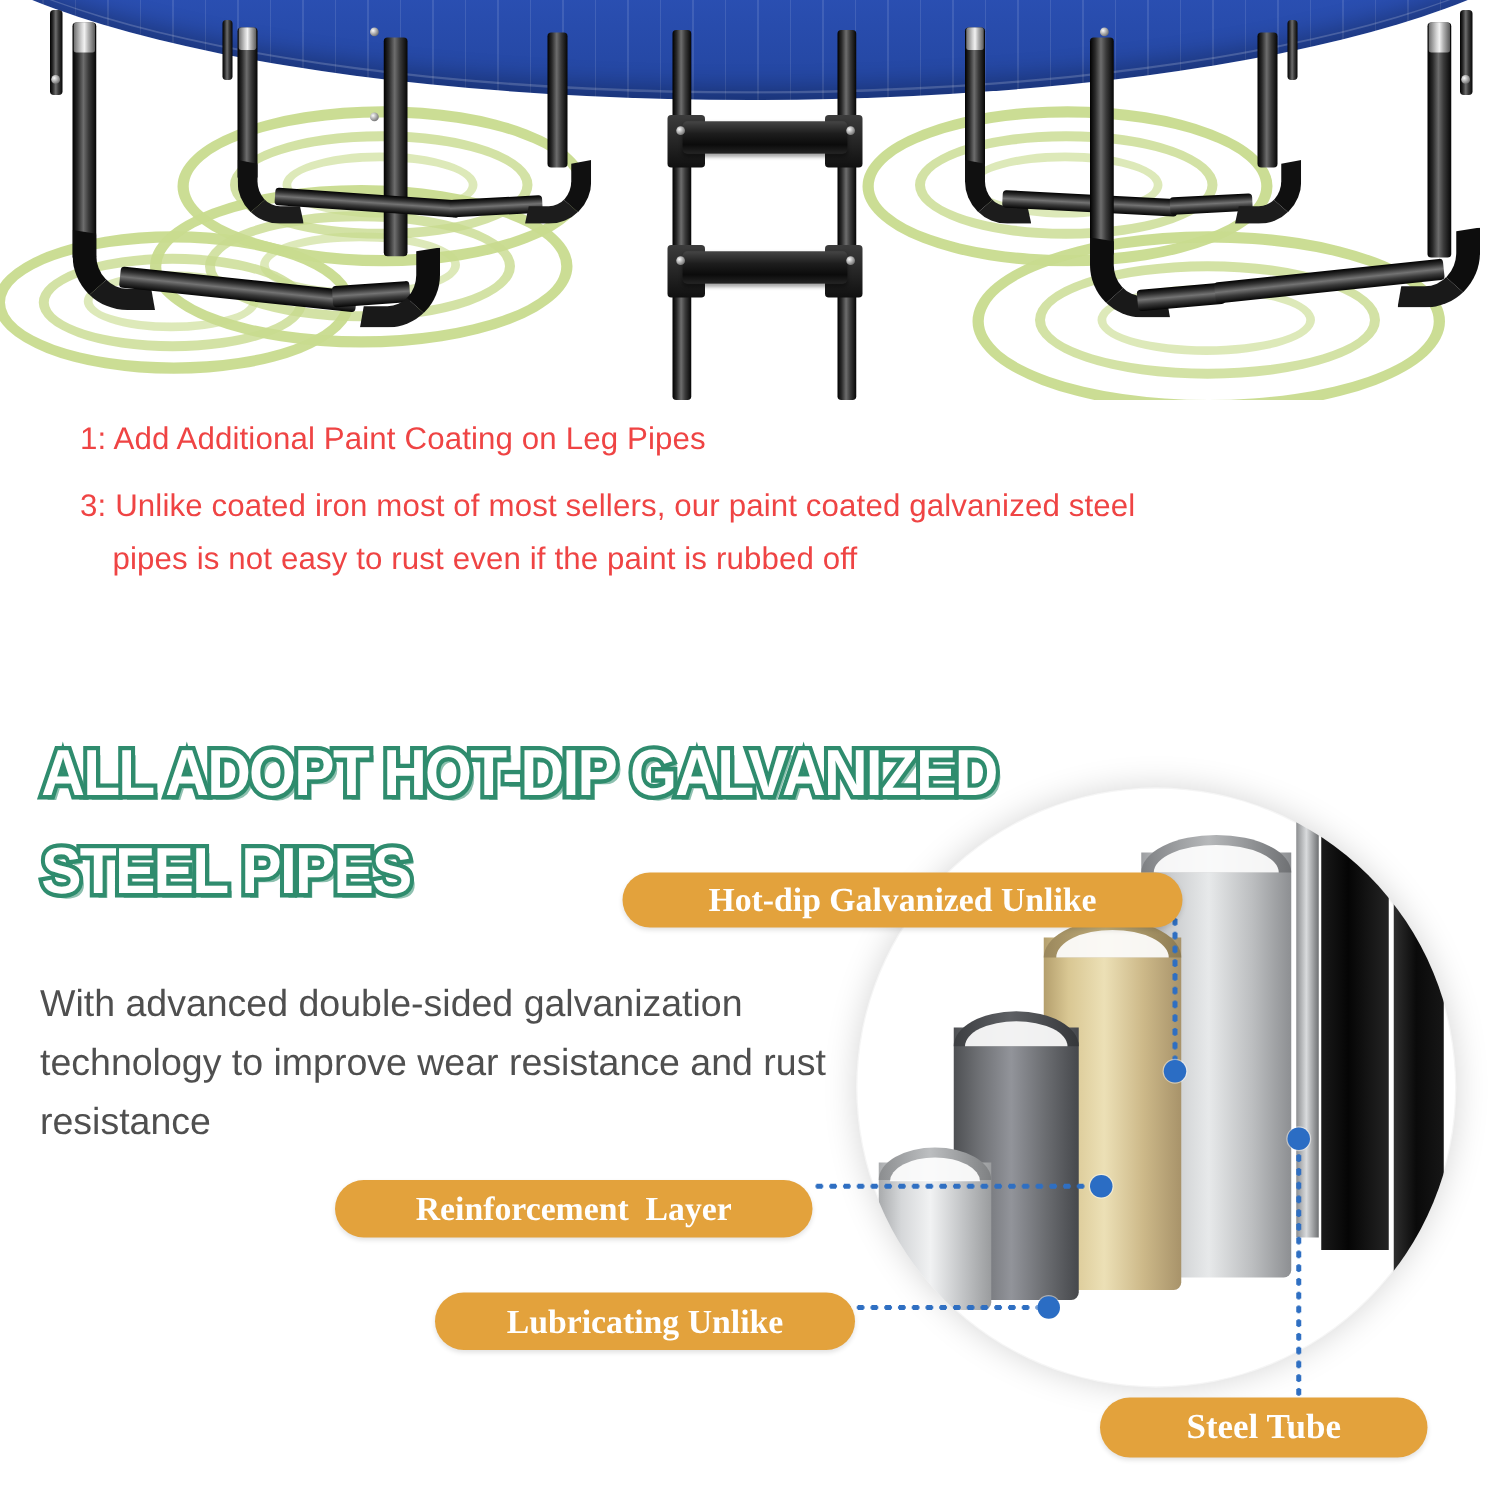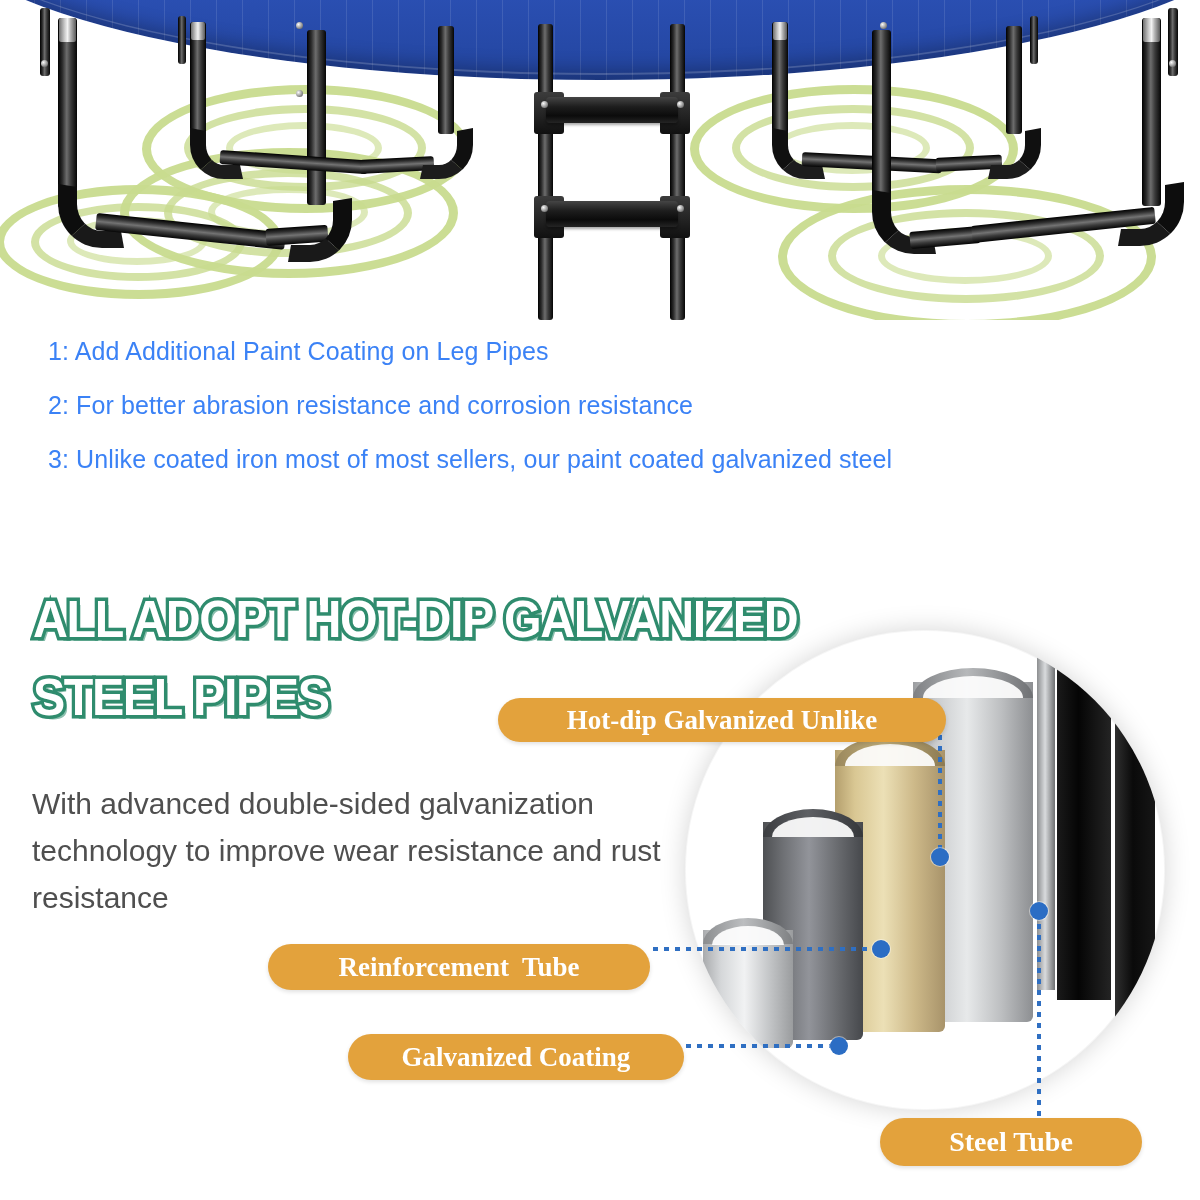--- a/index.html
+++ b/index.html
@@ -72,22 +72,22 @@
     background:linear-gradient(180deg,#454545 0%,#1d1d1d 38%,#0b0b0b 72%,#242424 100%);
     box-shadow:0 2px 3px rgba(0,0,0,.35);
   }
   .step-br{
     position:absolute;width:30px;height:42px;border-radius:3px;
     background:linear-gradient(180deg,#3c3c3c,#101010);
   }
 
   
   .bullets{
-    position:absolute;left:48px;top:330px;width:1130px;
-    color:#3b82f6;font-size:25px;line-height:42px;letter-spacing:.1px;
+    position:absolute;left:64px;top:330px;width:1130px;
+    color:#ef4444;font-size:25px;line-height:42px;letter-spacing:.1px;
   }
   .bullet{margin:0 0 12px 0;}
   .bullet .cont{display:block;padding-left:26px;}
 
   
   .headline{
     position:absolute;left:33px;top:580px;width:860px;
     font-family:"Liberation Sans", sans-serif;
     font-weight:bold;font-size:52px;line-height:78px;
     letter-spacing:-1.5px;
@@ -255,26 +255,23 @@
     <div class="bolt" style="left:677px;top:205px;"></div>
   </div>
 </div>
 
 <div class="bullets">
   <p class="bullet">
     <span>1:</span>
     <span>Add Additional Paint Coating on Leg Pipes</span>
   </p>
   <p class="bullet">
-    <span>2:</span>
-    <span>For better abrasion resistance and corrosion resistance</span>
-  </p>
-  <p class="bullet">
     <span>3:</span>
     <span>Unlike coated iron most of most sellers, our paint coated galvanized steel</span>
+    <span class="cont">pipes is not easy to rust even if the paint is rubbed off</span>
   </p>
 </div>
 
 <div class="headline">ALL ADOPT HOT-DIP GALVANIZED
 STEEL PIPES</div>
 
 <div class="blurb">With advanced double-sided galvanization technology to improve wear resistance and rust resistance</div>
 
 <div class="circle-zone">
 
@@ -327,17 +324,17 @@
 
   <div class="leader-h" style="left:-10px;top:327px;width:228px;"></div>
   <div class="dot" style="left:212px;top:320px;width:18px;height:18px;"></div>
 
   <div class="leader-h" style="left:-32px;top:424px;width:210px;"></div>
   <div class="dot" style="left:170px;top:417px;width:18px;height:18px;"></div>
 </div>
 
 <div class="pill" style="left:498px;top:698px;width:448px;height:44px;font-size:27px;">Hot-dip Galvanized Unlike</div>
 
-<div class="pill" style="left:268px;top:944px;width:382px;height:46px;font-size:27px;">Reinforcement  Tube</div>
-
-<div class="pill" style="left:348px;top:1034px;width:336px;height:46px;font-size:27px;">Galvanized Coating</div>
+<div class="pill" style="left:268px;top:944px;width:382px;height:46px;font-size:27px;">Reinforcement  Layer</div>
+
+<div class="pill" style="left:348px;top:1034px;width:336px;height:46px;font-size:27px;">Lubricating Unlike</div>
 
 <div class="pill" style="left:880px;top:1118px;width:262px;height:48px;font-size:28px;">Steel Tube</div>
 
 </body></html>

